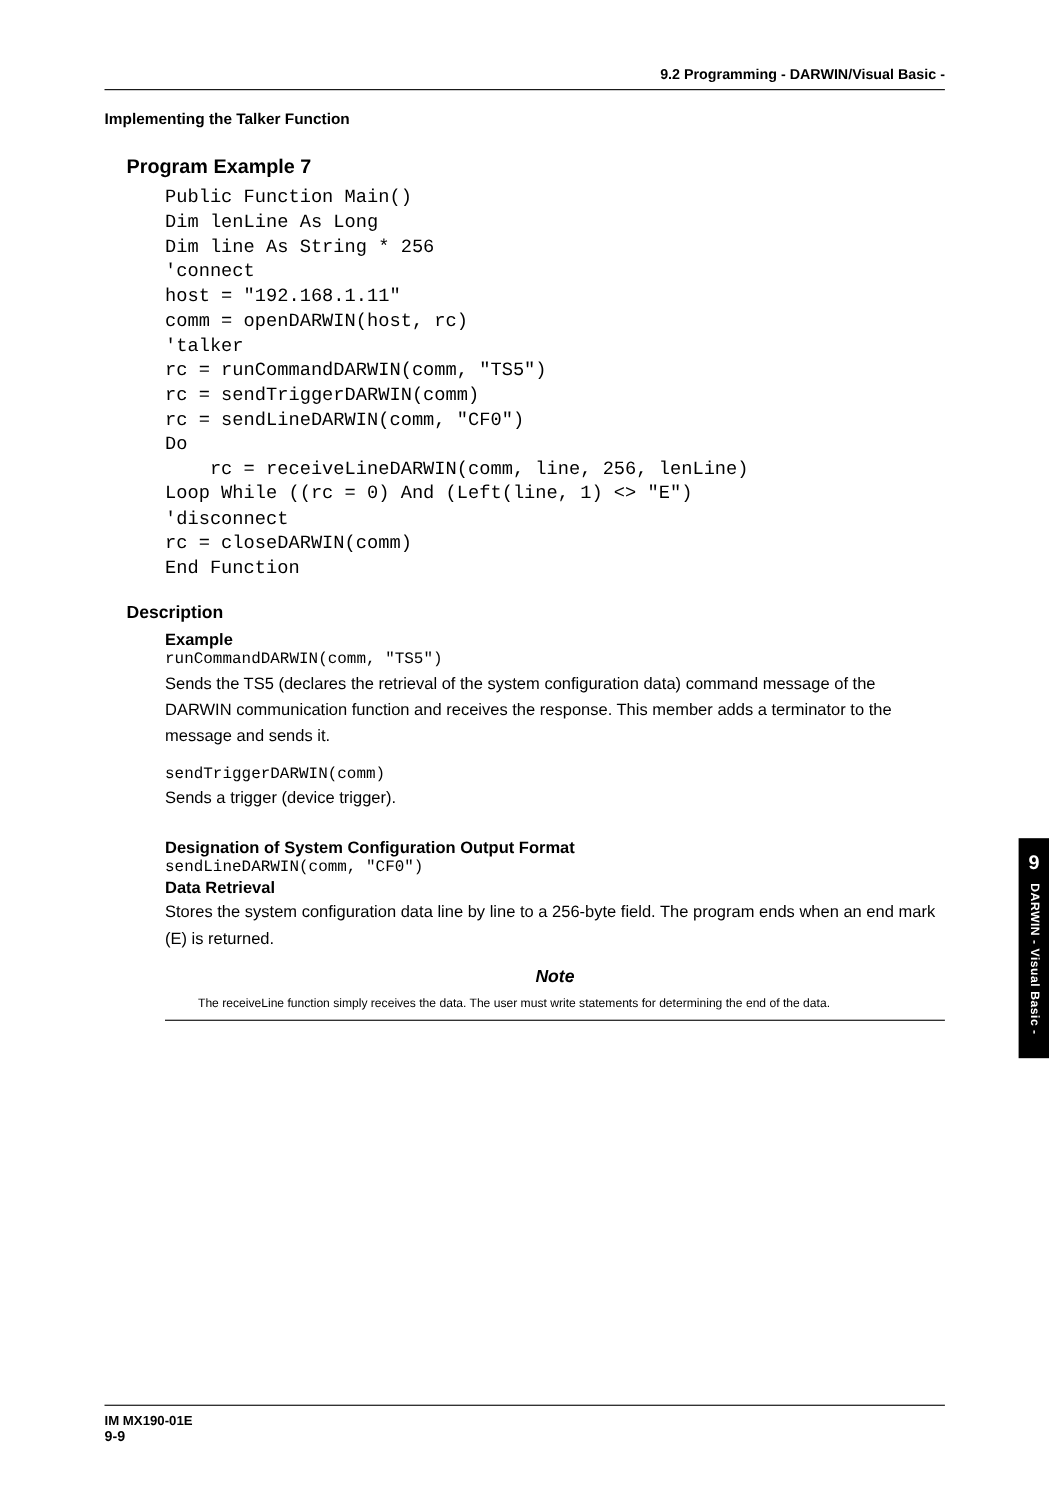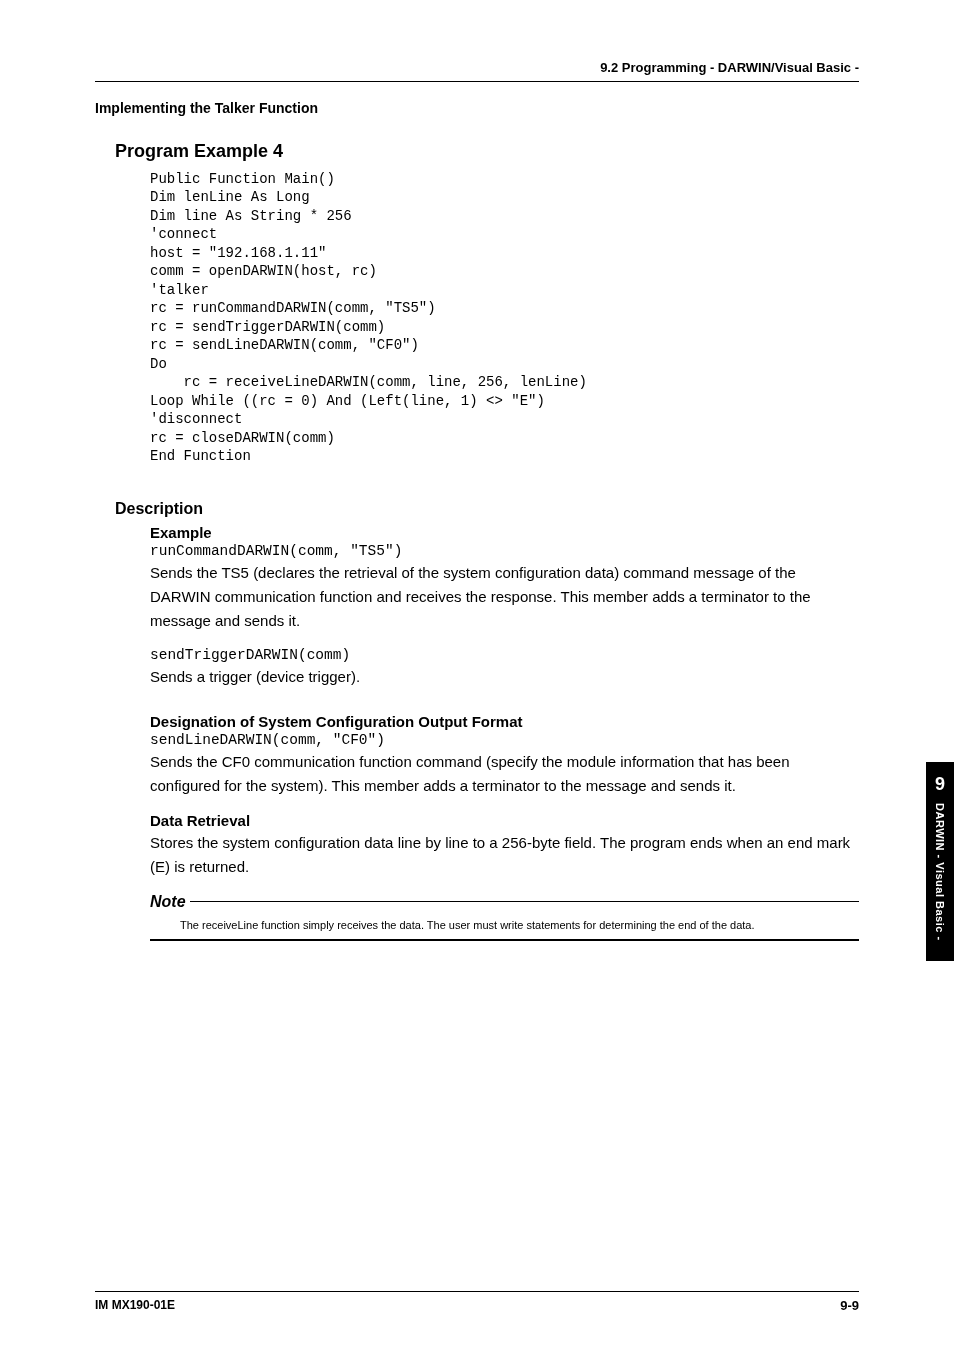--- a/index.html
+++ b/index.html
@@ -46,41 +46,42 @@
     margin-bottom: 2px;
   }
   .body-text {
     font-size: 15px;
     line-height: 1.6;
     margin-left: 55px;
     margin-bottom: 14px;
   }
   .code-block {
     font-family: "Courier New", monospace;
-    font-size: 14px;
+    font-size: 17px;
     line-height: 1.32;
     margin-left: 55px;
     white-space: pre;
-    margin-bottom: 34px;
+    margin-bottom: 20px;
   }
   .inline-code {
     font-family: "Courier New", monospace;
     font-size: 14.5px;
     margin-left: 55px;
     display: block;
     margin-bottom: 2px;
   }
   .note-heading {
     font-size: 16px;
     font-weight: bold;
     font-style: italic;
     margin-left: 55px;
     display: flex;
     align-items: center;
     margin-bottom: 6px;
+    flex-direction: column;
   }
   .note-heading .line {
     flex: 1;
     height: 1.5px;
     background: #000;
     margin-left: 4px;
   }
   .note-text {
     font-size: 11px;
     line-height: 1.5;
@@ -121,34 +122,35 @@
   .footer {
     position: absolute;
     bottom: 38px;
     left: 95px;
     right: 95px;
     border-top: 1.5px solid #000;
     padding-top: 6px;
     display: flex;
     justify-content: space-between;
     font-size: 12px;
+    flex-direction: column;
   }
   .footer .left { font-weight: bold; }
   .footer .right { font-weight: bold; font-size: 13px; }
   .spacer-sm { height: 10px; }
 </style>
 </head>
 <body>
 
 <div class="page">
   <div class="header-line">9.2  Programming - DARWIN/Visual Basic -</div>
 
   <div class="h1">Implementing the Talker Function</div>
 
-  <div class="h2">Program Example 4</div>
+  <div class="h2">Program Example 7</div>
   <div class="code-block">Public Function Main()
 Dim lenLine As Long
 Dim line As String * 256
 'connect
 host = "192.168.1.11"
 comm = openDARWIN(host, rc)
 'talker
 rc = runCommandDARWIN(comm, "TS5")
 rc = sendTriggerDARWIN(comm)
 rc = sendLineDARWIN(comm, "CF0")
@@ -164,21 +166,20 @@
   <div class="h4">Example</div>
   <span class="inline-code">runCommandDARWIN(comm, "TS5")</span>
   <div class="body-text">Sends the TS5 (declares the retrieval of the system configuration data) command message of the DARWIN communication function and receives the response. This member adds a terminator to the message and sends it.</div>
   <span class="inline-code">sendTriggerDARWIN(comm)</span>
   <div class="body-text">Sends a trigger (device trigger).</div>
 
   <div class="spacer-sm"></div>
 
   <div class="h4">Designation of System Configuration Output Format</div>
   <span class="inline-code">sendLineDARWIN(comm, "CF0")</span>
-  <div class="body-text">Sends the CF0 communication function command (specify the module information that has been configured for the system). This member adds a terminator to the message and sends it.</div>
 
   <div class="h4">Data Retrieval</div>
   <div class="body-text">Stores the system configuration data line by line to a 256-byte field. The program ends when an end mark (E) is returned.</div>
 
   <div class="note-heading">
     <span>Note</span>
     <span class="line"></span>
   </div>
   <div class="note-text">The receiveLine function simply receives the data. The user must write statements for determining the end of the data.</div>
   <div class="note-rule"></div>

